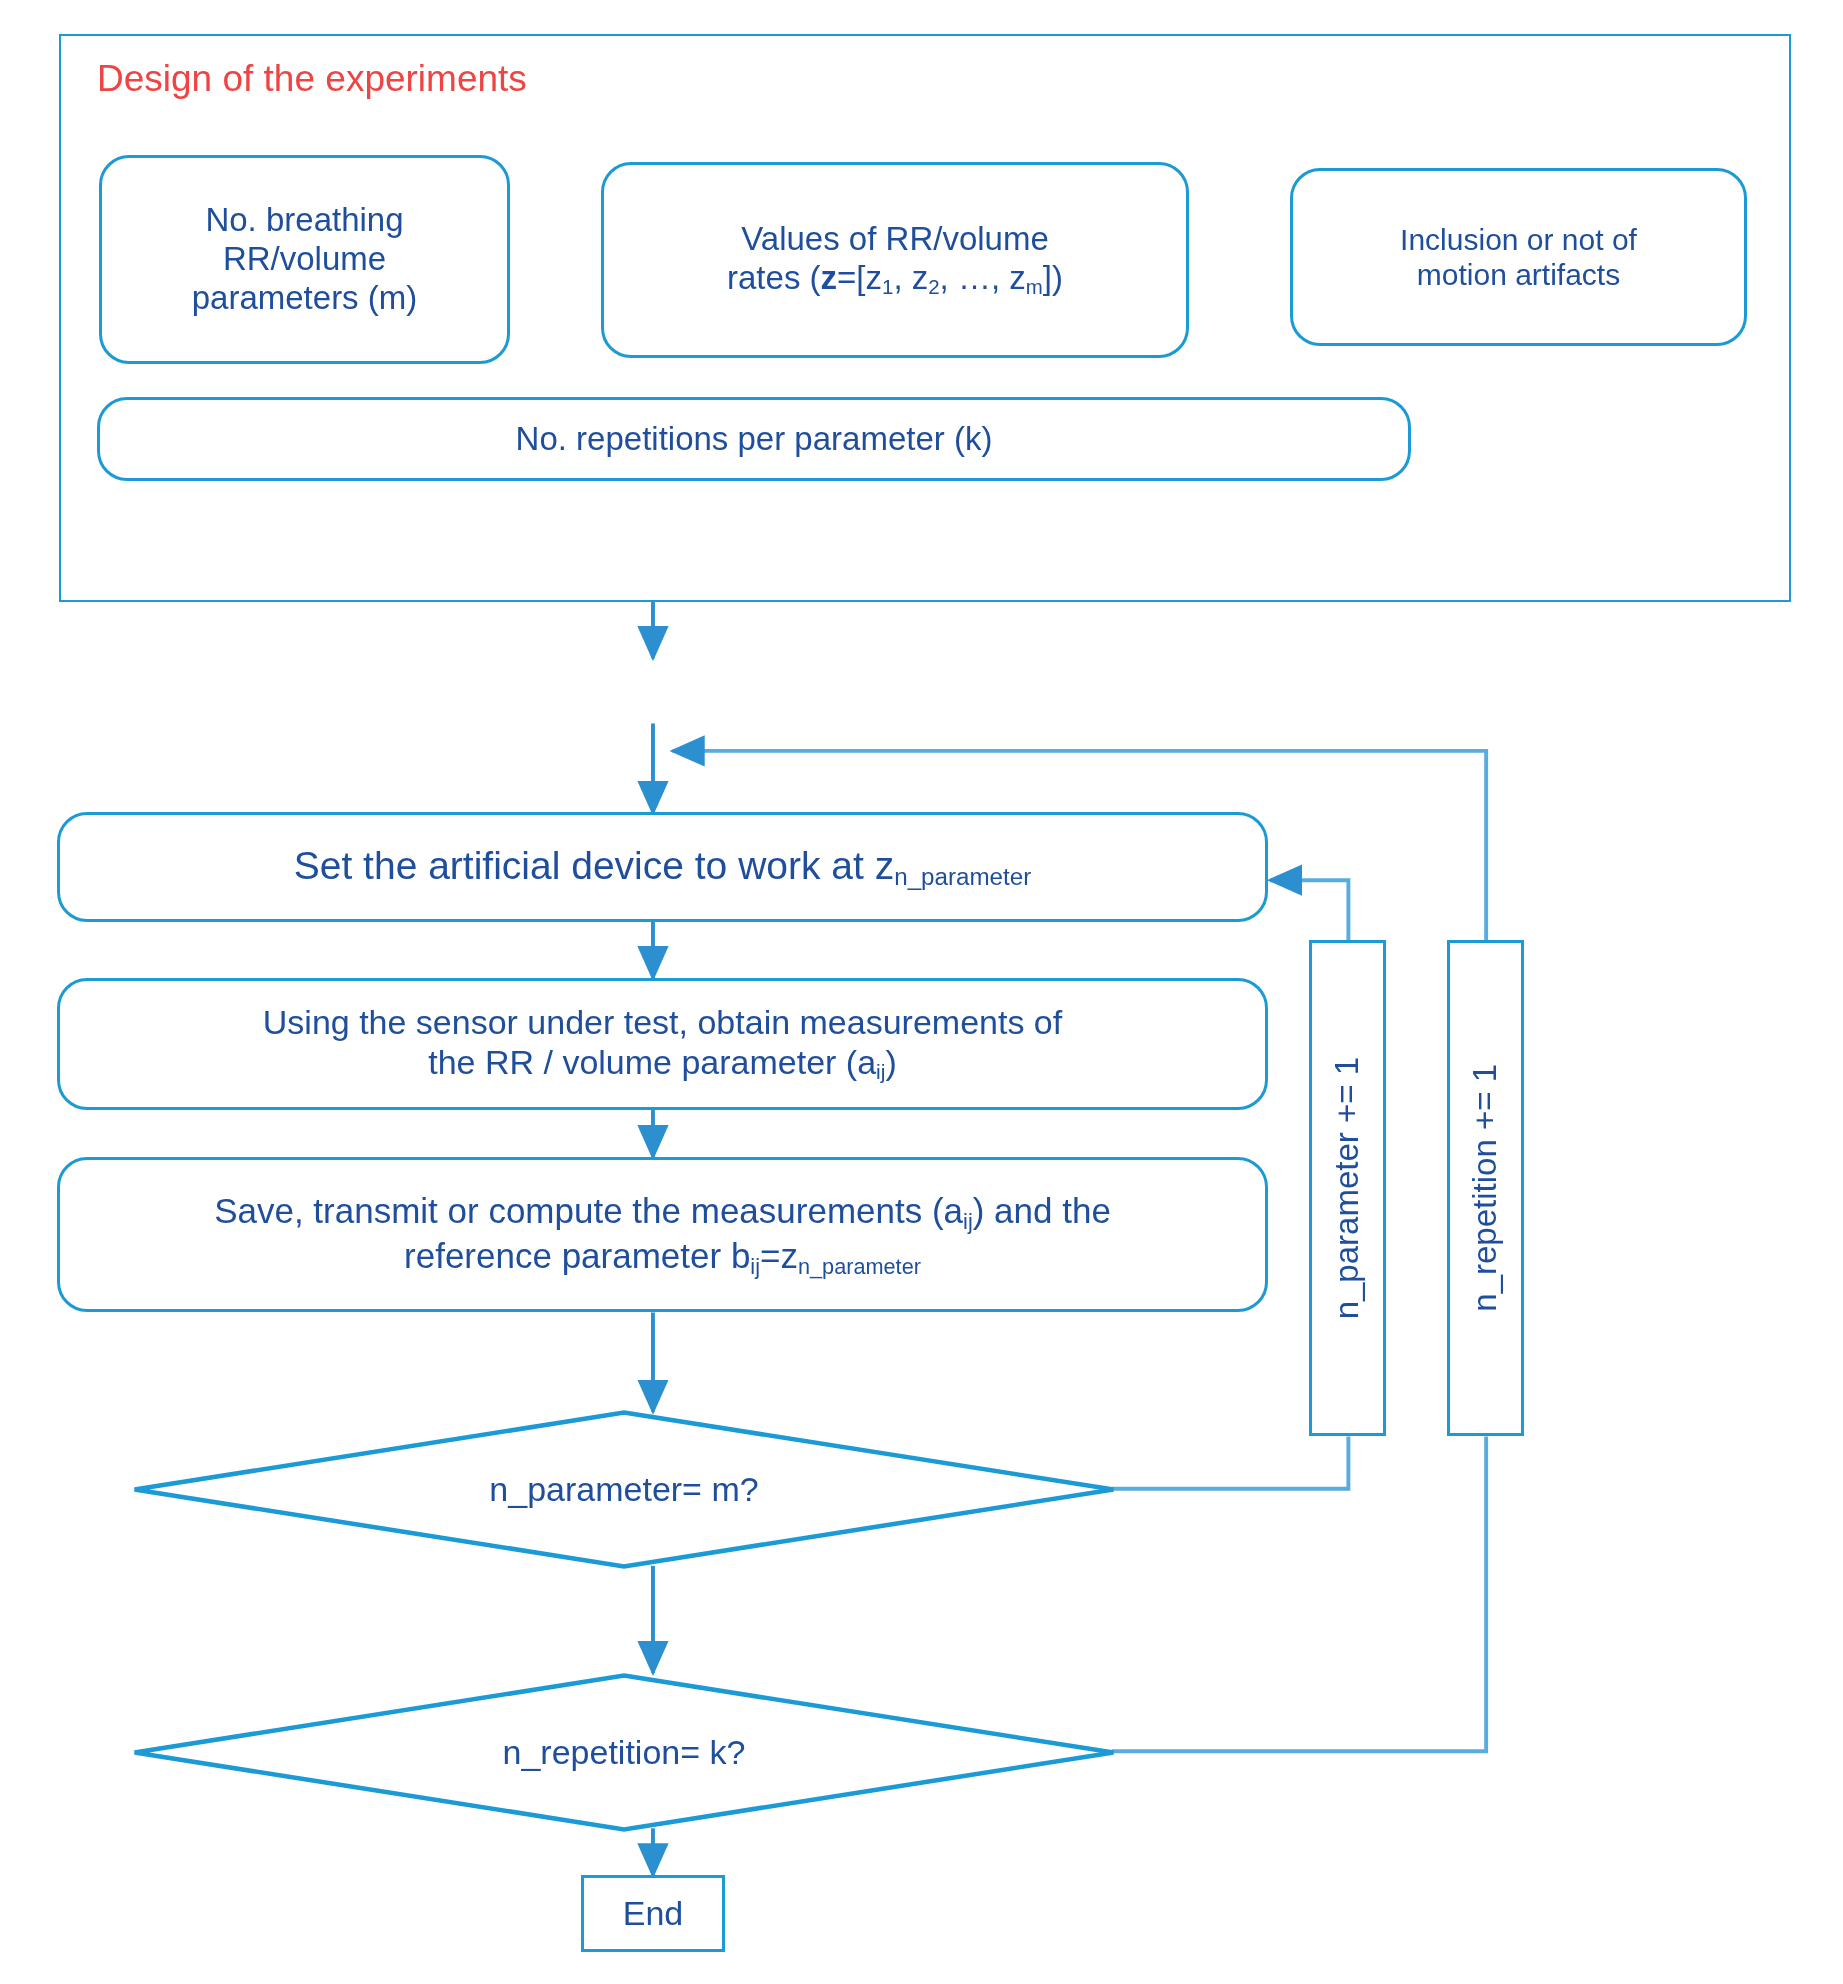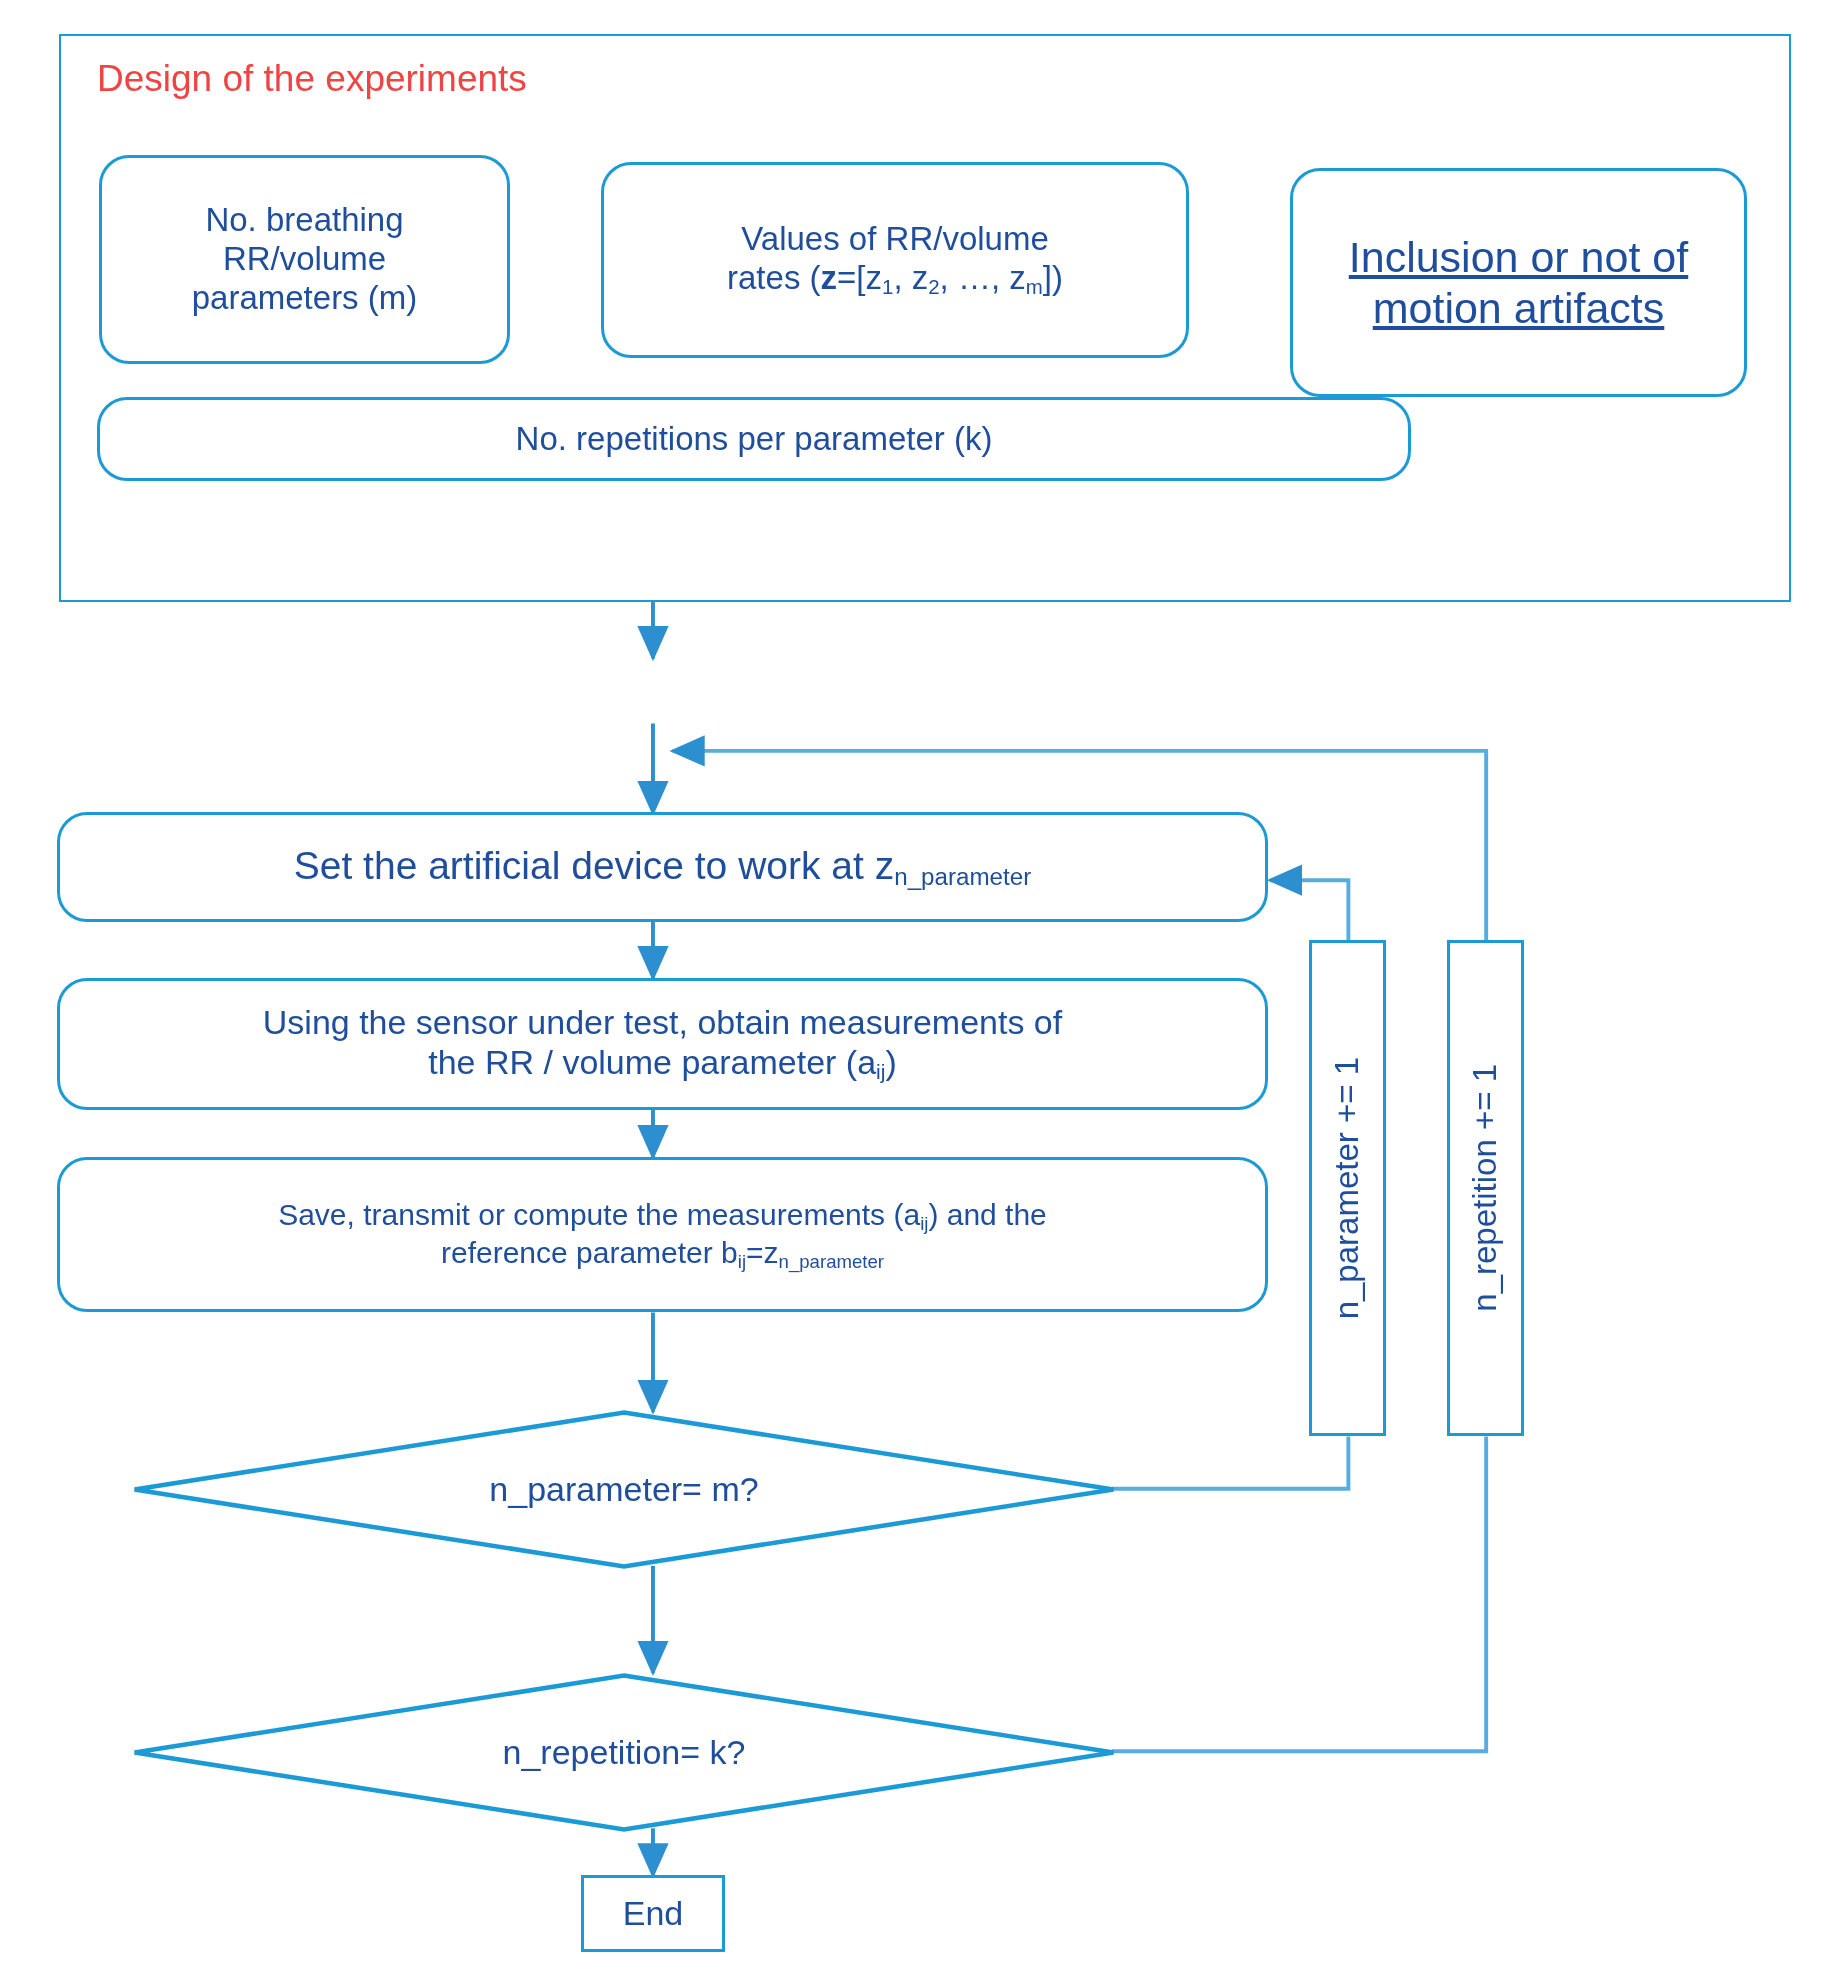--- a/index.html
+++ b/index.html
@@ -107,21 +107,21 @@
 
   <div class="node rounded t" style="left:601px;top:162px;width:588px;height:196px;font-size:33px;">
     <div>
       <div>Values of RR/volume</div>
       <div>
         <span>rates (</span><span class="bz">z</span><span>=[z</span><sub>1</sub><span>,  z</span><sub>2</sub><span>, …, z</span><sub>m</sub><span>])</span>
       </div>
     </div>
   </div>
 
-  <div class="node rounded t" style="left:1290px;top:168px;width:457px;height:229px;font-size:43px;text-decoration:underline;">
+  <div class="node rounded t" style="left:1290px;top:168px;width:457px;height:178px;font-size:30px;">
     <div>
       <div>Inclusion or not of</div>
       <div>motion artifacts</div>
     </div>
   </div>
 
   <div class="node rounded t" style="left:97px;top:397px;width:1314px;height:84px;font-size:33px;">
     <span>No. repetitions per parameter (k)</span>
   </div>
 
@@ -134,21 +134,21 @@
 
   <div class="node rounded t" style="left:57px;top:978px;width:1211px;height:132px;font-size:34px;">
     <div>
       <div>Using the sensor under test, obtain measurements of</div>
       <div>
         <span>the RR / volume parameter (a</span><sub>ij</sub><span>)</span>
       </div>
     </div>
   </div>
 
-  <div class="node rounded t" style="left:57px;top:1157px;width:1211px;height:155px;font-size:30px;">
+  <div class="node rounded t" style="left:57px;top:1157px;width:1211px;height:155px;font-size:35px;">
     <div>
       <div>
         <span>Save, transmit or compute the measurements (a</span><sub>ij</sub><span>) and the</span>
       </div>
       <div>
         <span>reference parameter b</span><sub>ij</sub><span>=z</span><sub>n_parameter</sub>
       </div>
     </div>
   </div>
 

